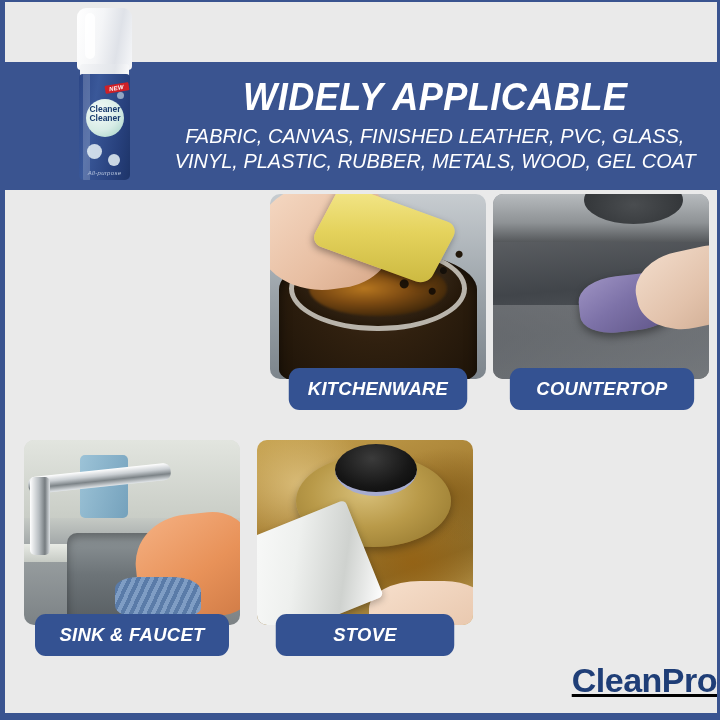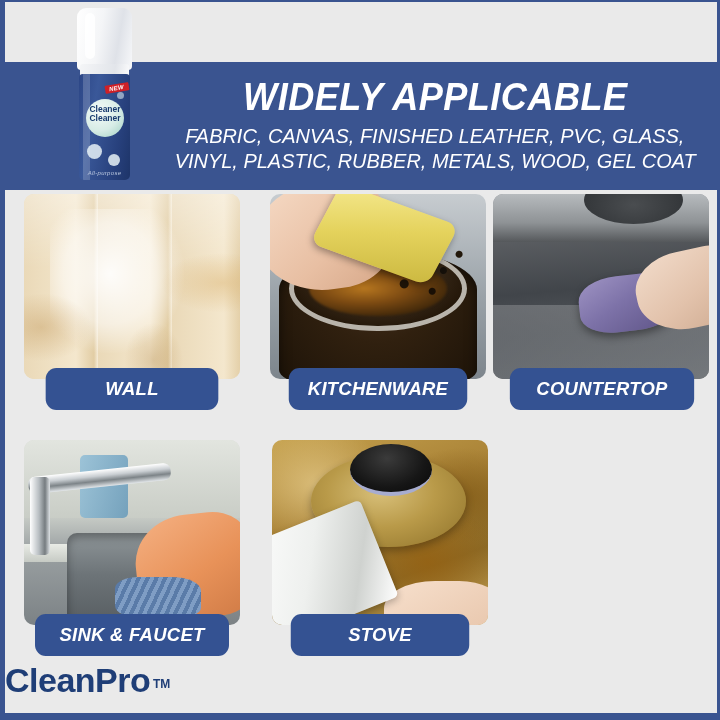--- a/index.html
+++ b/index.html
@@ -99,21 +99,21 @@
   .grid{
     position:absolute;left:0;top:160px;width:712px;height:492px;
   }
   .cell{
     position:absolute;width:216px;height:208px;
   }
   .cell.c0{left:19px;top:32px;}
   .cell.c1{left:253px;top:32px;margin-left:12px;}
   .cell.c2{left:488px;top:32px;}
   .cell.c3{left:19px;top:278px;}
-  .cell.c4{left:267px;top:278px;}
+  .cell.c4{left:252px;top:278px;}
   .cell.c5{left:488px;top:278px;}
 
   .photo{
     position:absolute;left:0;top:0;width:216px;height:185px;
     border-radius:10px;overflow:hidden;
   }
   .pill{
     position:absolute;left:19px;bottom:-8px;width:178px;height:42px;
     background:#345292;border-radius:11px;
     display:flex;align-items:center;justify-content:center;
@@ -309,21 +309,21 @@
   }
   .rh-tip{
     position:absolute;right:14%;bottom:-6%;width:22%;height:22%;
     background:linear-gradient(160deg,#eef1f3,#c8cdd0);
     clip-path:polygon(50% 0,100% 100%,0 100%);
   }
 
   
   .footer{
     position:absolute;left:0;bottom:4px;width:712px;height:58px;
-    display:flex;align-items:center;justify-content:flex-start;
+    display:flex;align-items:center;justify-content:flex-end;text-decoration:underline;
   }
   .logo{
     position:relative;color:#1f3e77;font-size:34px;font-weight:bold;
     letter-spacing:-0.5px;
   }
   .logo .tm{
     position:absolute;right:-20px;top:16px;font-size:12px;font-weight:bold;
     letter-spacing:0;
   }
 </style>
@@ -353,26 +353,20 @@
         <span>Cleaner</span>
       </div>
       <div class="bub b1"></div>
       <div class="bub b2"></div>
       <div class="allpurpose">All-purpose</div>
     </div>
   </div>
 
   <div class="grid">
 
-    <div class="cell c0">
-      <div class="photo">
-          <div class="sc-wall"></div>
-        </div>
-      <div class="pill">WALL</div>
-    </div>
 
     <div class="cell c1">
       <div class="photo">
         <div class="sc-kitchen">
           <div class="kw-pot"></div>
           <div class="kw-rim"></div>
           <div class="kw-grime"></div>
           <div class="kw-crumbs"></div>
           <div class="kw-hand"></div>
           <div class="kw-sponge"></div>

